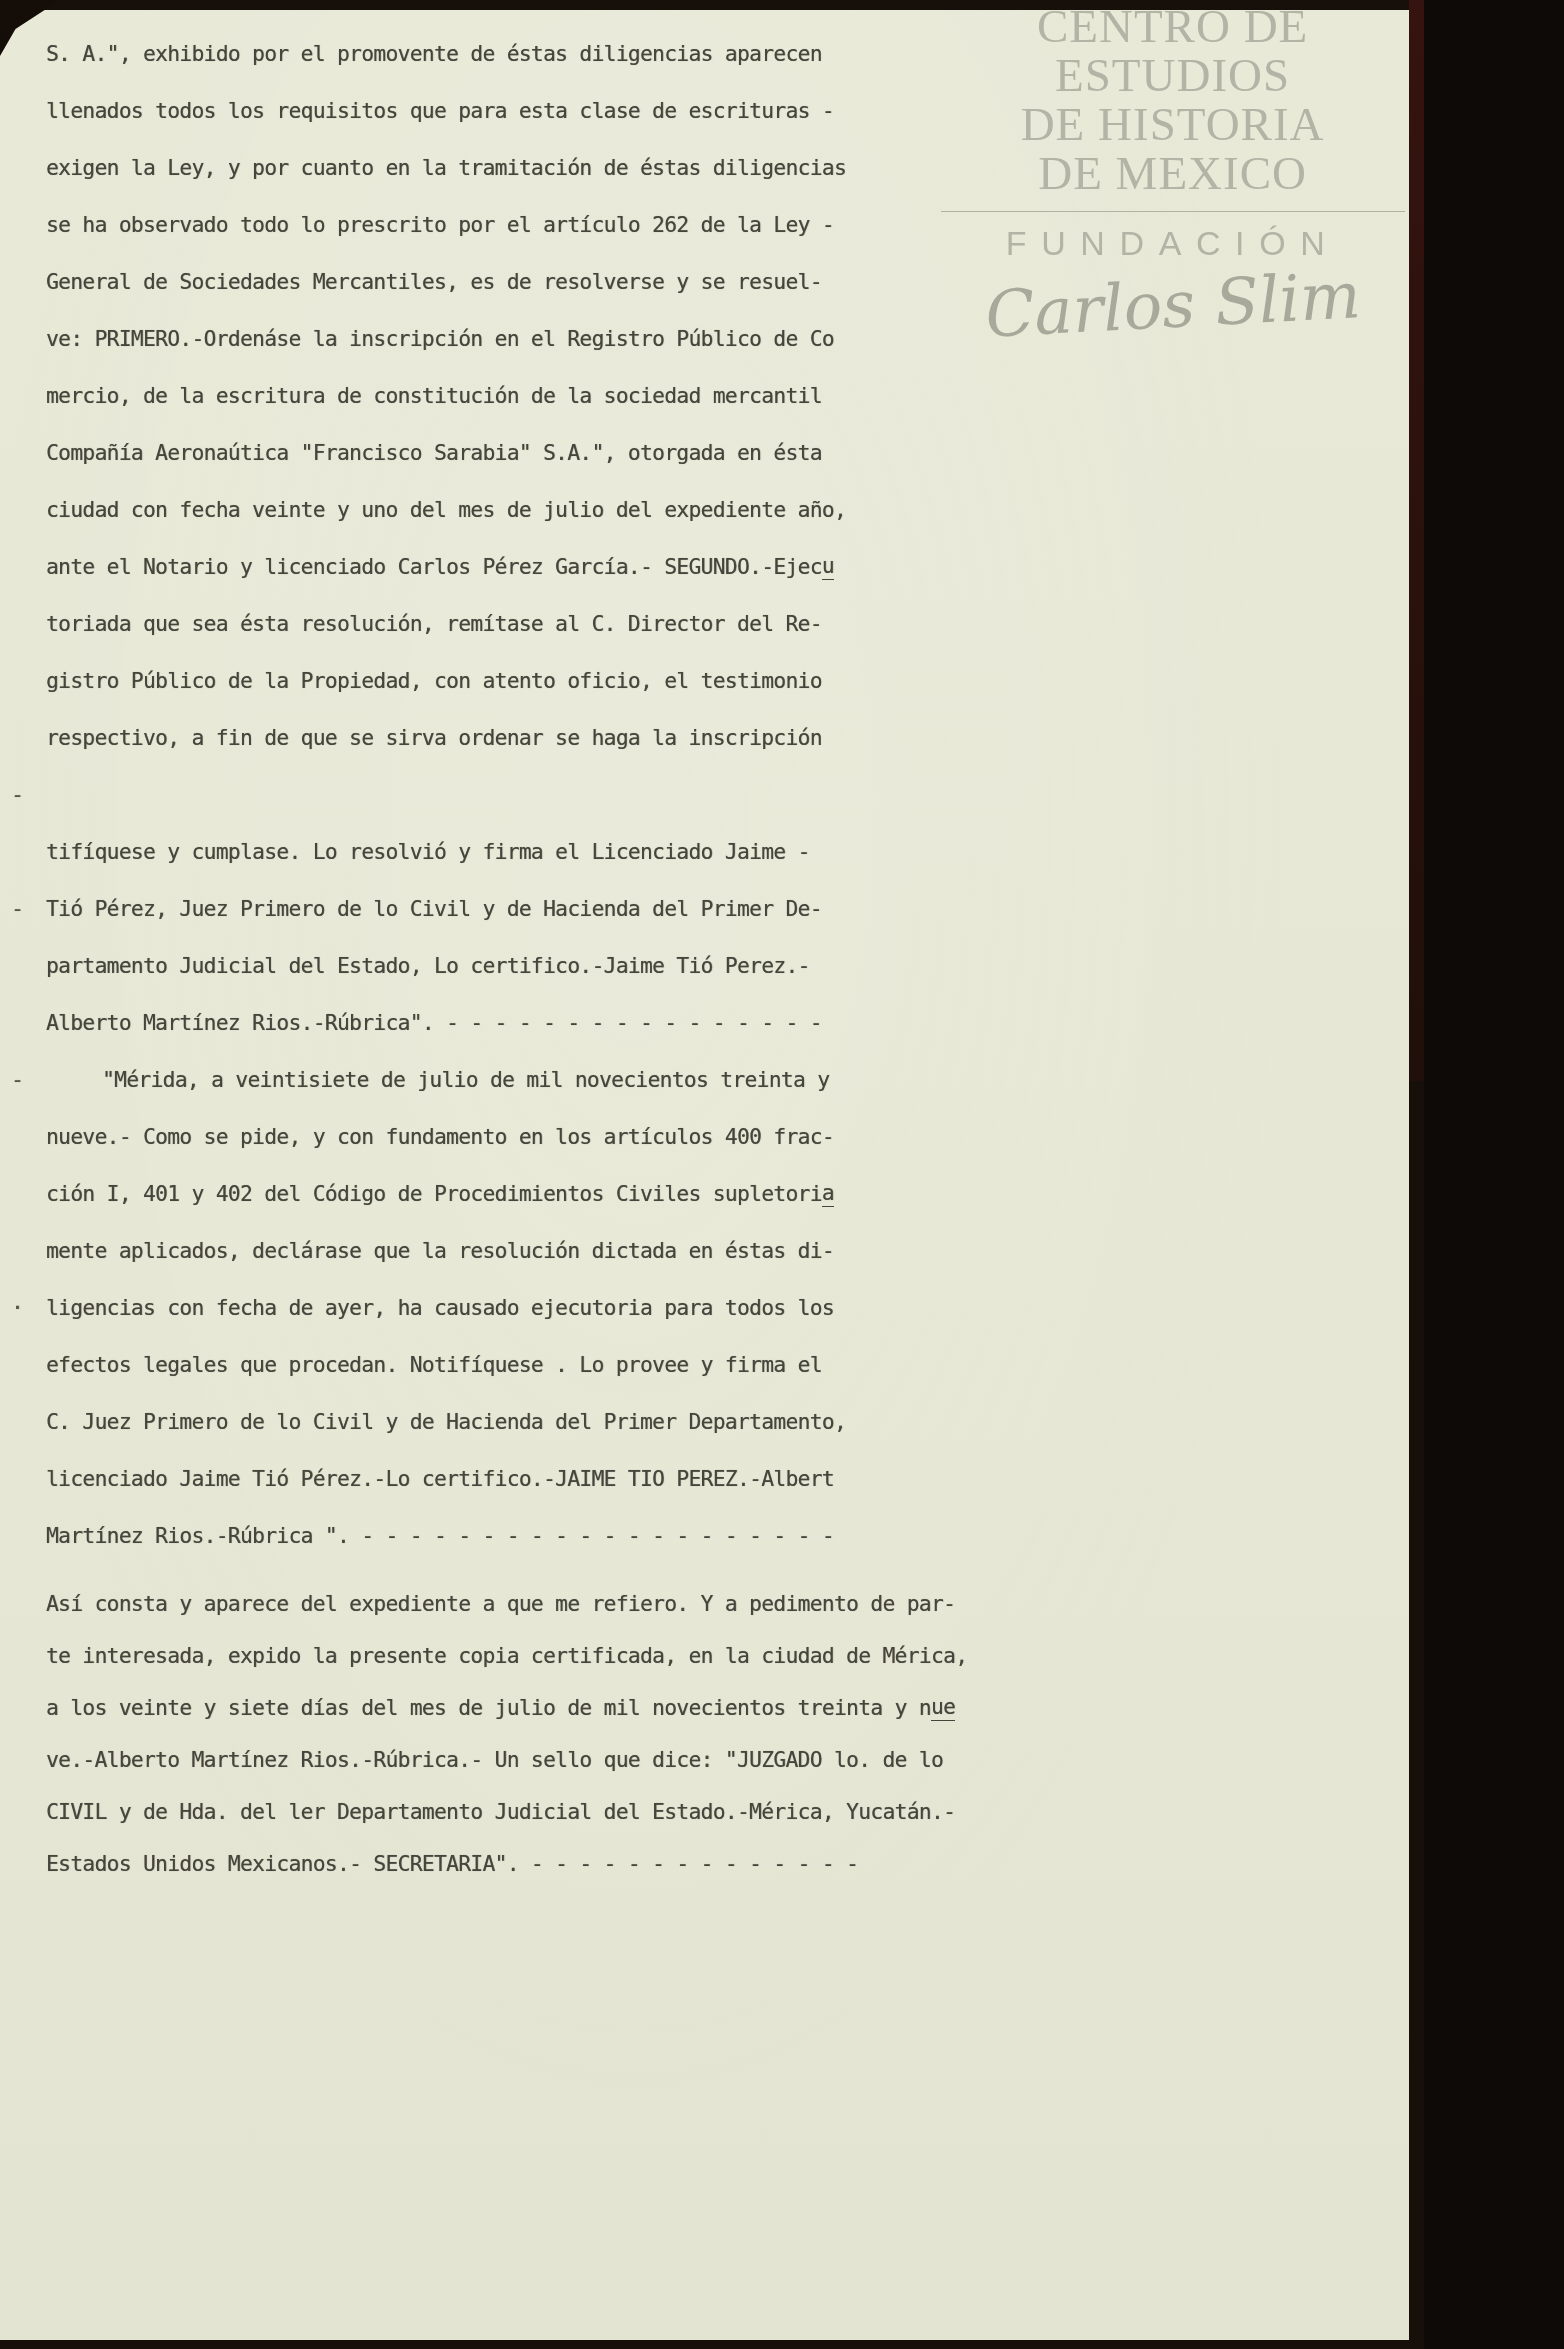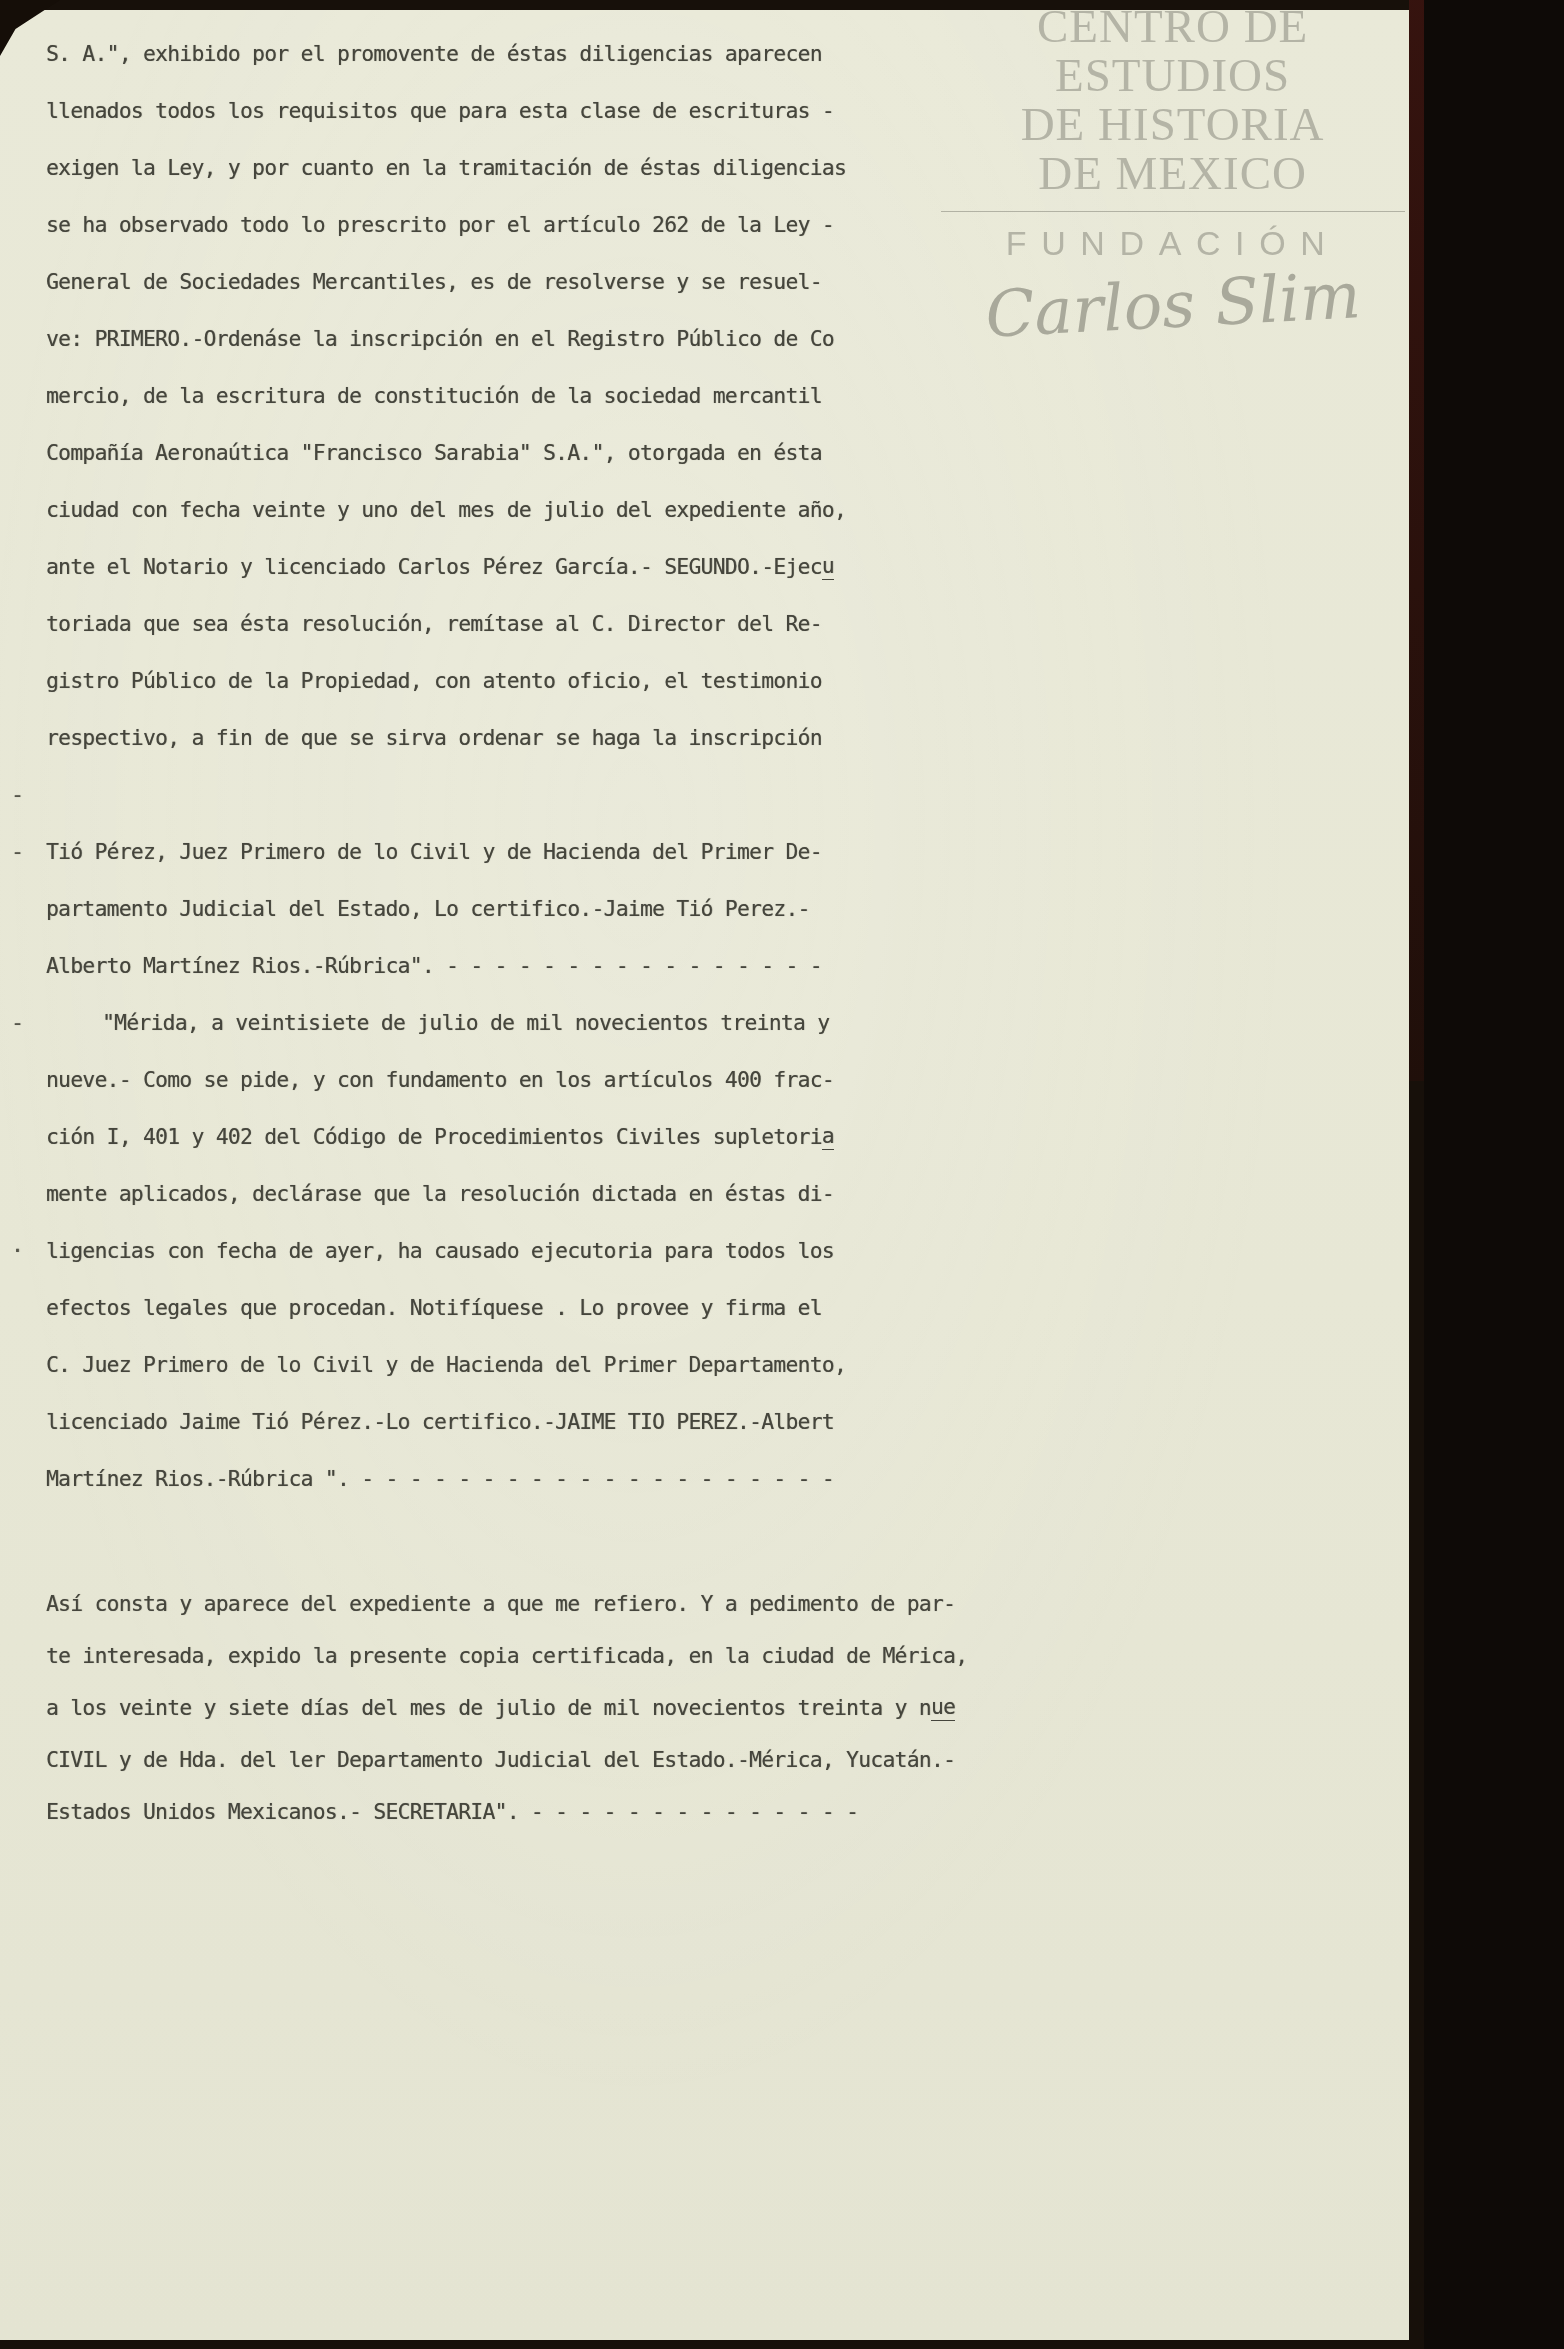--- a/index.html
+++ b/index.html
@@ -100,34 +100,36 @@
       <div class="line"><span>General de Sociedades Mercantiles, es de resolverse y se resuel-</span></div>
       <div class="line"><span>ve: PRIMERO.-Ordenáse la inscripción en el Registro Público de Co</span></div>
       <div class="line"><span>mercio, de la escritura de constitución de la sociedad mercantil</span></div>
       <div class="line"><span>Compañía Aeronaútica "Francisco Sarabia" S.A.", otorgada en ésta</span></div>
       <div class="line"><span>ciudad con fecha veinte y uno del mes de julio del expediente año,</span></div>
       <div class="line"><span>ante el Notario y licenciado Carlos Pérez García.- SEGUNDO.-Ejec</span><span class="utail">u</span></div>
       <div class="line"><span>toriada que sea ésta resolución, remítase al C. Director del Re-</span></div>
       <div class="line"><span>gistro Público de la Propiedad, con atento oficio, el testimonio</span></div>
       <div class="line"><span>respectivo, a fin de que se sirva ordenar se haga la inscripción</span></div>
       <div class="line"><span class="mmark">-</span></div>
+      <div class="line"><span>tifíquese y cumplase. Lo resolvió y firma el Licenciado Jaime -</span></div>
       <div class="line"><span class="mmark">-</span><span>Tió Pérez, Juez Primero de lo Civil y de Hacienda del Primer De-</span></div>
       <div class="line"><span>partamento Judicial del Estado, Lo certifico.-Jaime Tió Perez.-</span></div>
       <div class="line"><span>Alberto Martínez Rios.-Rúbrica". - - - - - - - - - - - - - - - -</span></div>
       <div class="line" style="padding-left: 56px;"><span class="mmark">-</span><span>"Mérida, a veintisiete de julio de mil novecientos treinta y</span></div>
       <div class="line"><span>nueve.- Como se pide, y con fundamento en los artículos 400 frac-</span></div>
       <div class="line"><span>ción I, 401 y 402 del Código de Procedimientos Civiles supletori</span><span class="utail">a</span></div>
       <div class="line"><span>mente aplicados, declárase que la resolución dictada en éstas di-</span></div>
       <div class="line"><span class="mmark">·</span><span>ligencias con fecha de ayer, ha causado ejecutoria para todos los</span></div>
       <div class="line"><span>efectos legales que procedan. Notifíquese . Lo provee y firma el</span></div>
       <div class="line"><span>C. Juez Primero de lo Civil y de Hacienda del Primer Departamento,</span></div>
       <div class="line"><span>licenciado Jaime Tió Pérez.-Lo certifico.-JAIME TIO PEREZ.-Albert</span></div>
       <div class="line"><span>Martínez Rios.-Rúbrica ". - - - - - - - - - - - - - - - - - - - -</span></div>
     </div>
   <div id="line-block-2" class="typed">
       <div class="line"><span>Así consta y aparece del expediente a que me refiero. Y a pedimento de par-</span></div>
       <div class="line"><span>te interesada, expido la presente copia certificada, en la ciudad de Mérica,</span></div>
       <div class="line"><span>a los veinte y siete días del mes de julio de mil novecientos treinta y n</span><span class="utail">ue</span></div>
+      <div class="line"><span>ve.-Alberto Martínez Rios.-Rúbrica.- Un sello que dice: "JUZGADO lo. de lo</span></div>
       <div class="line"><span>CIVIL y de Hda. del ler Departamento Judicial del Estado.-Mérica, Yucatán.-</span></div>
       <div class="line"><span>Estados Unidos Mexicanos.- SECRETARIA". - - - - - - - - - - - - - -</span></div>
     </div>
 </div>
 
 
 </body></html>

